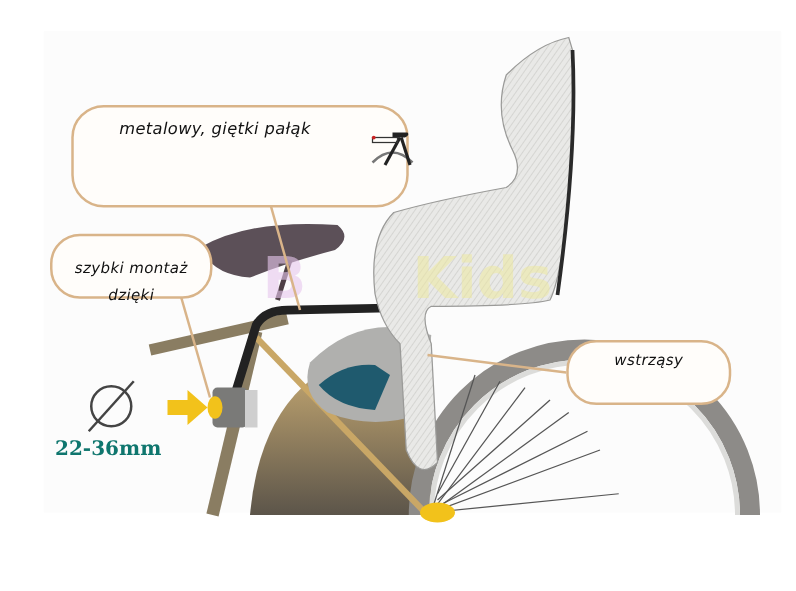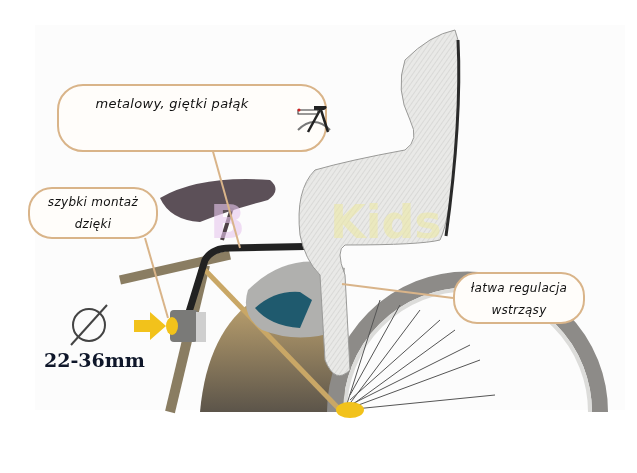--- a/index.html
+++ b/index.html
@@ -1,25 +1,25 @@
 <!DOCTYPE html>
 <html><head>
 <meta charset="utf-8">
 <style>
   html,body{margin:0;padding:0;background:#fff;}
   #stage{position:relative;width:637px;height:473px;overflow:hidden;background:#fff;font-family:"DejaVu Sans",sans-serif;}
   #art{position:absolute;left:0;top:0;width:637px;height:473px;}
   .callout{position:absolute;border:2.5px solid #d9b489;border-radius:26px;background:#fffdfa;box-sizing:border-box;text-align:center;color:#111;font-family:"DejaVu Sans",sans-serif;font-style:italic;}
   .callout .line{display:block;font-size:13px;line-height:24px;letter-spacing:0.3px;}
-  #c1{left:57px;top:84px;width:270px;height:68px;padding-top:6px;padding-right:40px;}
-  #c2{left:28px;top:187px;width:130px;height:52px;padding-top:2px;border-radius:24px;}
+  #c1{left:57px;top:84px;width:270px;height:82px;padding-top:6px;padding-right:40px;}
+  #c2{left:40px;top:187px;width:130px;height:52px;padding-top:14px;border-radius:24px;}
   #c2 .line{font-size:12px;line-height:22px;}
   #c3{left:453px;top:272px;width:132px;height:52px;padding-top:3px;border-radius:24px;}
   #c3 .line{font-size:12px;line-height:22px;}
-  #dim{position:absolute;left:44px;top:349px;font-family:"DejaVu Serif",serif;font-weight:bold;font-size:19px;color:#0f172a;}
+  #dim{position:absolute;left:44px;top:349px;font-family:"DejaVu Serif",serif;font-weight:bold;font-size:16px;color:#0f766e;}
   #rack-icon{position:absolute;left:294px;top:96px;width:40px;height:40px;}
   #diam-icon{position:absolute;left:66px;top:302px;width:46px;height:46px;}
 </style>
 </head>
 <body>
 
 <div id="stage">
   <svg id="art" viewBox="0 0 637 473">
     <defs>
       <pattern id="hatch" width="4" height="4" patternUnits="userSpaceOnUse" patternTransform="rotate(35)">
@@ -90,21 +90,20 @@
     <line x1="27" y1="14" x2="34" y2="36" stroke="#222" stroke-width="2.5"></line>
     <rect x="4" y="14" width="20" height="4" fill="none" stroke="#333" stroke-width="1"></rect>
     <circle cx="5" cy="14" r="1.5" fill="#c22"></circle>
   </svg>
 
   <div class="callout" id="c2">
     <span class="line">szybki montaż dzięki</span>
   </div>
 
   <div class="callout" id="c3">
-    <span class="line">łatwa regulacja</span>
     <span class="line">wstrząsy</span>
   </div>
 
   <svg id="diam-icon" viewBox="0 0 46 46">
     <circle cx="23" cy="23" r="16" stroke="#444" stroke-width="2" fill="none"></circle>
     <line x1="5" y1="43" x2="41" y2="3" stroke="#444" stroke-width="2"></line>
   </svg>
   <div id="dim">22-36mm</div>
 </div>
 

